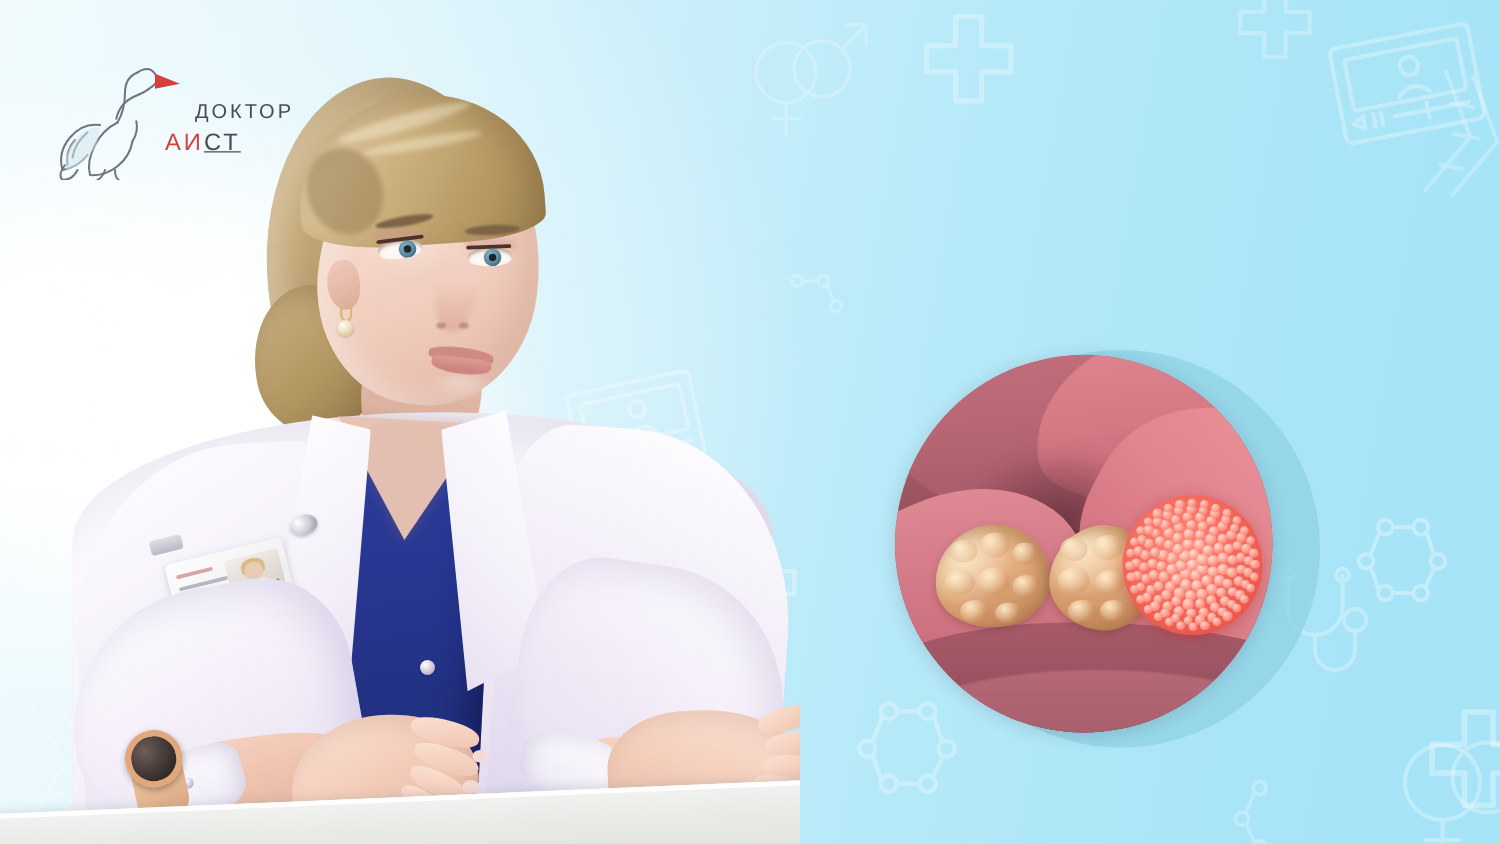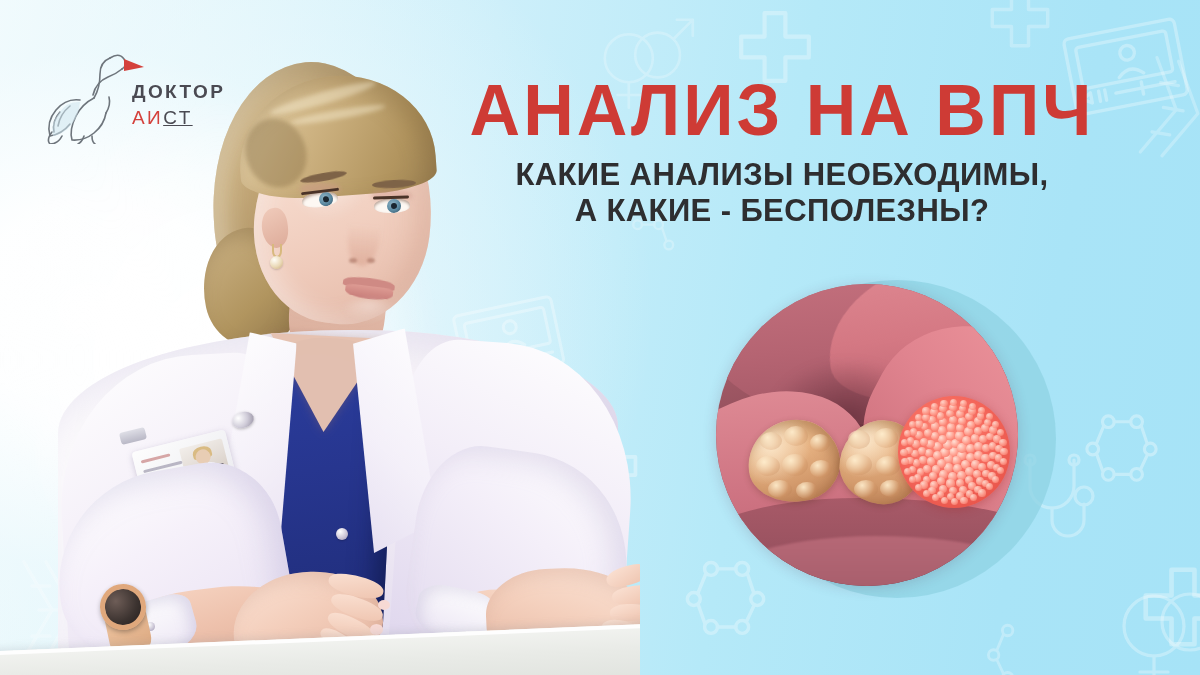--- a/index.html
+++ b/index.html
@@ -292,21 +292,21 @@
     background:radial-gradient(circle at 42% 38%, #ff8a7a 0%, #f5685c 46%, #e0483f 100%);
     box-shadow:0 2px 10px rgba(160,40,40,.35);}
   .spike{position:absolute; width:8px; height:8px; border-radius:50%;
     background:radial-gradient(circle at 34% 30%, #ffe4d9, #ff9c8c 56%, #ef6a5c 100%);}
 
   
   #logo{position:absolute; left:40px; top:36px; width:170px; height:112px;}
   .logo-bird{position:absolute; left:0; top:0; width:112px; height:108px;}
   .logo-bird svg{display:block;}
   .logo-txt{position:absolute; left:92px; top:46px;}
-  .logo-doktor{font-size:19px; letter-spacing:2.4px; color:#4a4a52; font-weight:700; line-height:1;}
+  .logo-doktor{font-size:16px; letter-spacing:2.4px; color:#4a4a52; font-weight:400; line-height:1;margin-left:24px;}
   .logo-aist{font-size:19px; letter-spacing:2.4px; line-height:1; margin-top:7px;}
   .logo-aist .r{color:#d4413c;}
   .logo-aist .g{color:#4a4a52;text-decoration:underline;}
 
   
   #titles{position:absolute; left:452px; top:76px; width:660px; text-align:center;}
   .title-main{
     font-size:70px; line-height:.98; font-weight:700; letter-spacing:3px;
     color:#ce3b35; white-space:nowrap; transform:scaleY(1.04);
   }
@@ -791,21 +791,14 @@
 
         <path d="M84 23 l20 8 l-20 4 z" fill="#d4413c"></path>
       </svg>
     </div>
     <div class="logo-txt">
       <div class="logo-doktor">ДОКТОР</div>
       <div class="logo-aist"><span class="r">АИ</span><span class="g">СТ</span></div>
     </div>
   </div>
 
-  <div id="titles">
-    <div class="title-main">АНАЛИЗ НА ВПЧ</div>
-    <div class="title-sub">
-      <span class="l2">КАКИЕ АНАЛИЗЫ НЕОБХОДИМЫ,</span>
-      <span class="l2">А КАКИЕ - БЕСПОЛЕЗНЫ?</span>
-    </div>
-  </div>
 
 </div>
 
 </body></html>

